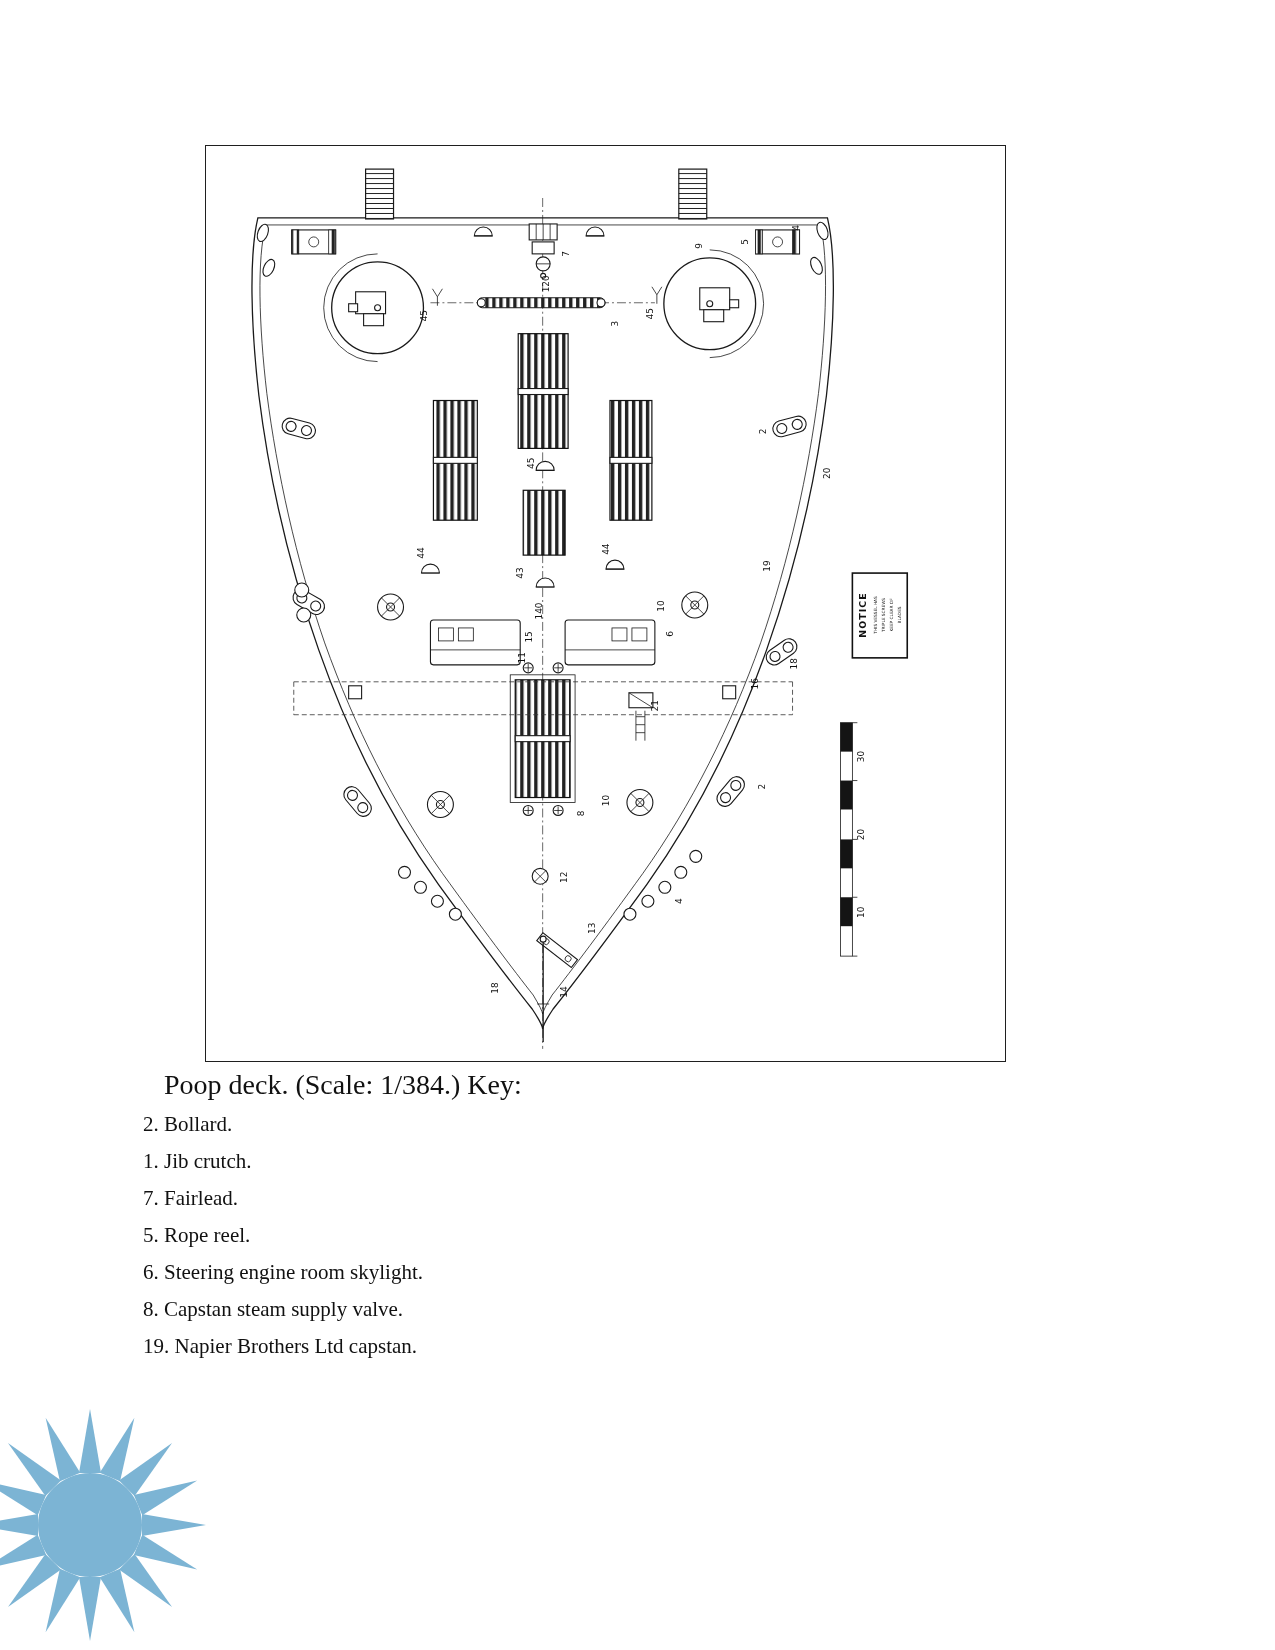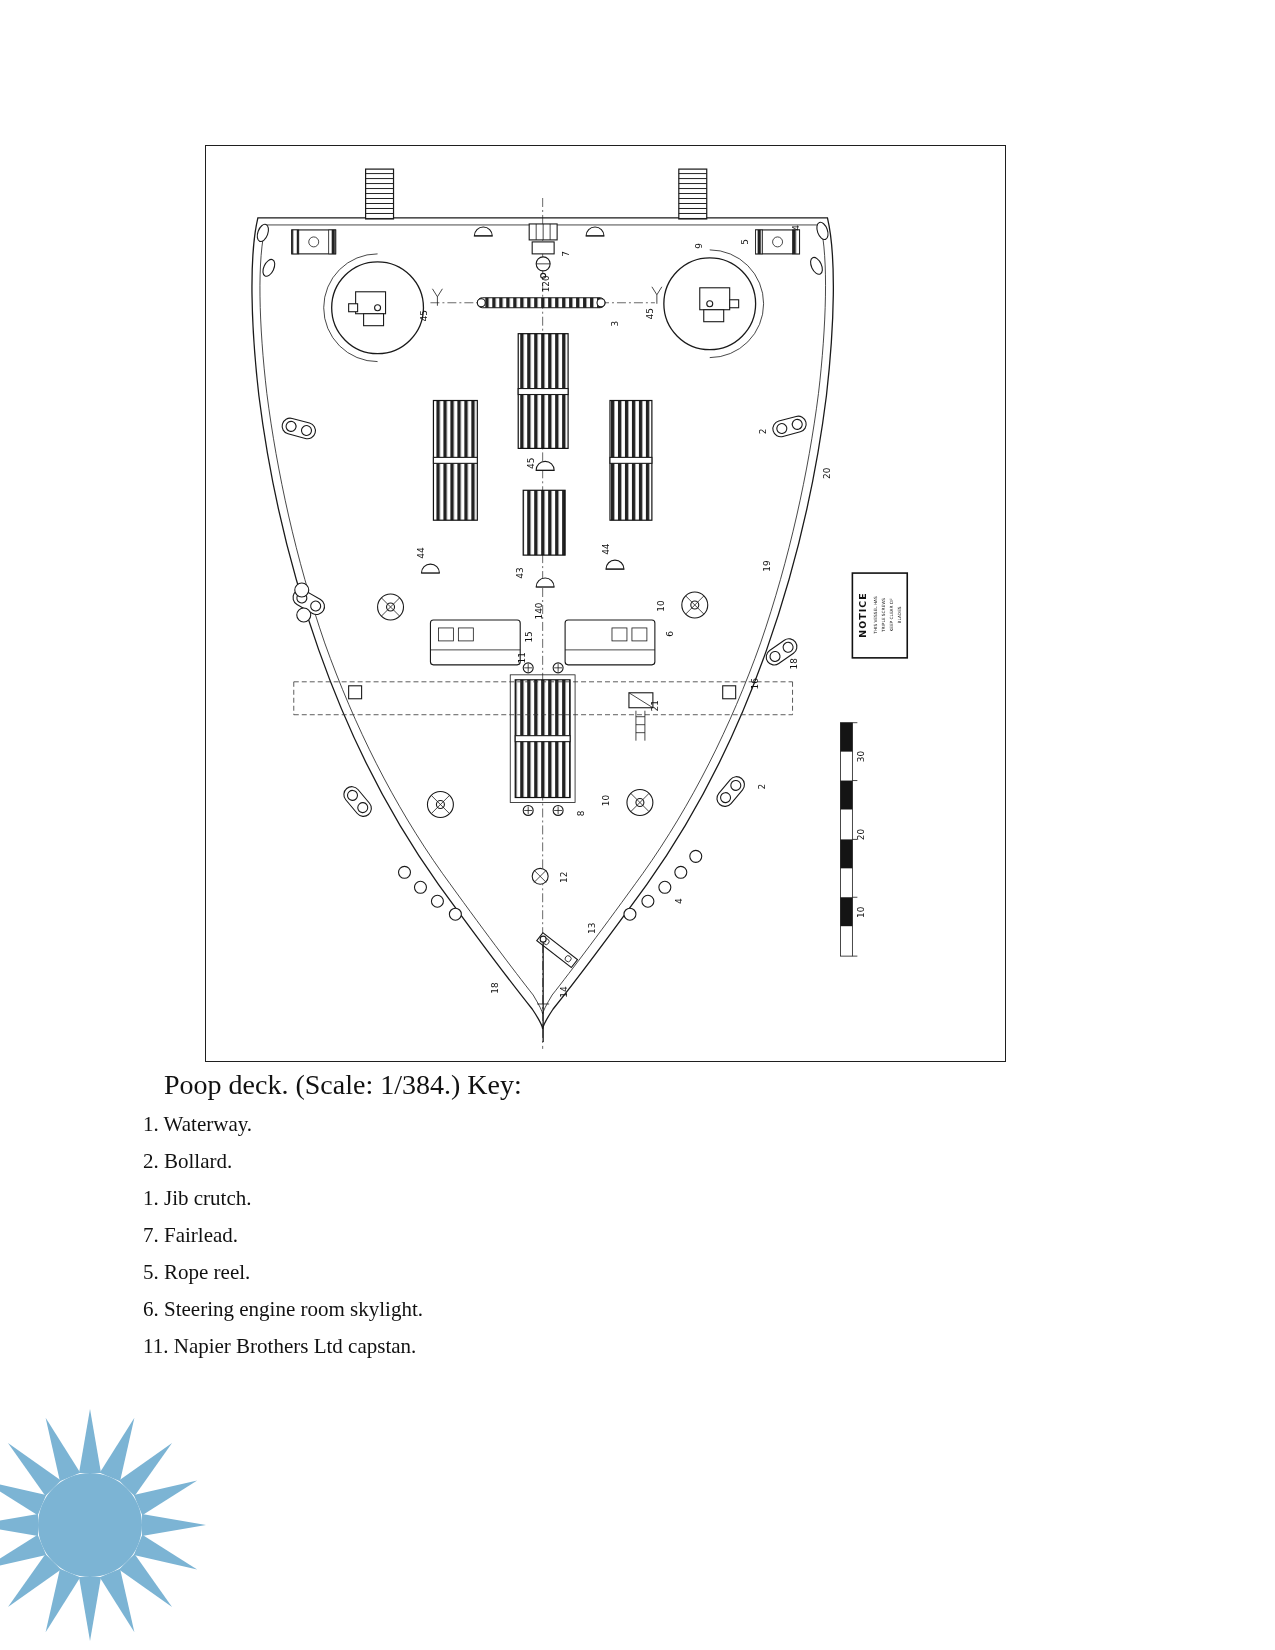--- a/index.html
+++ b/index.html
@@ -325,27 +325,27 @@
           <text transform="translate(660 612) rotate(-90)" class="dlabel" text-anchor="middle">30</text>
           <text transform="translate(660 690) rotate(-90)" class="dlabel" text-anchor="middle">20</text>
           <text transform="translate(660 768) rotate(-90)" class="dlabel" text-anchor="middle">10</text>
         </g>
     </svg>
   </div>
 
   <div class="caption">Poop deck. (Scale: 1/384.) Key:</div>
 
   <div class="key-list">
-    <div class="key-item">1. Waterway.</div>
     <div class="key-item">2. Bollard.</div>
     <div class="key-item">1. Jib crutch.</div>
     <div class="key-item">7. Fairlead.</div>
     <div class="key-item">5. Rope reel.</div>
     <div class="key-item">6. Steering engine room skylight.</div>
-    <div class="key-item">11. Napier Brothers Ltd capstan.</div>
+    <div class="key-item">8. Capstan steam supply valve.</div>
+    <div class="key-item">19. Napier Brothers Ltd capstan.</div>
   </div>
 
   <div class="watermark">
     <svg class="sun" width="240" height="250" viewBox="0 0 240 250">
       <g fill="#7cb4d4">
         <g id="rays">
           <polygon points="110,9 99,73 121,73"></polygon>
           <polygon points="110,9 99,73 121,73" transform="rotate(22.5 110 125)"></polygon>
           <polygon points="110,9 99,73 121,73" transform="rotate(45 110 125)"></polygon>
           <polygon points="110,9 99,73 121,73" transform="rotate(67.5 110 125)"></polygon>

